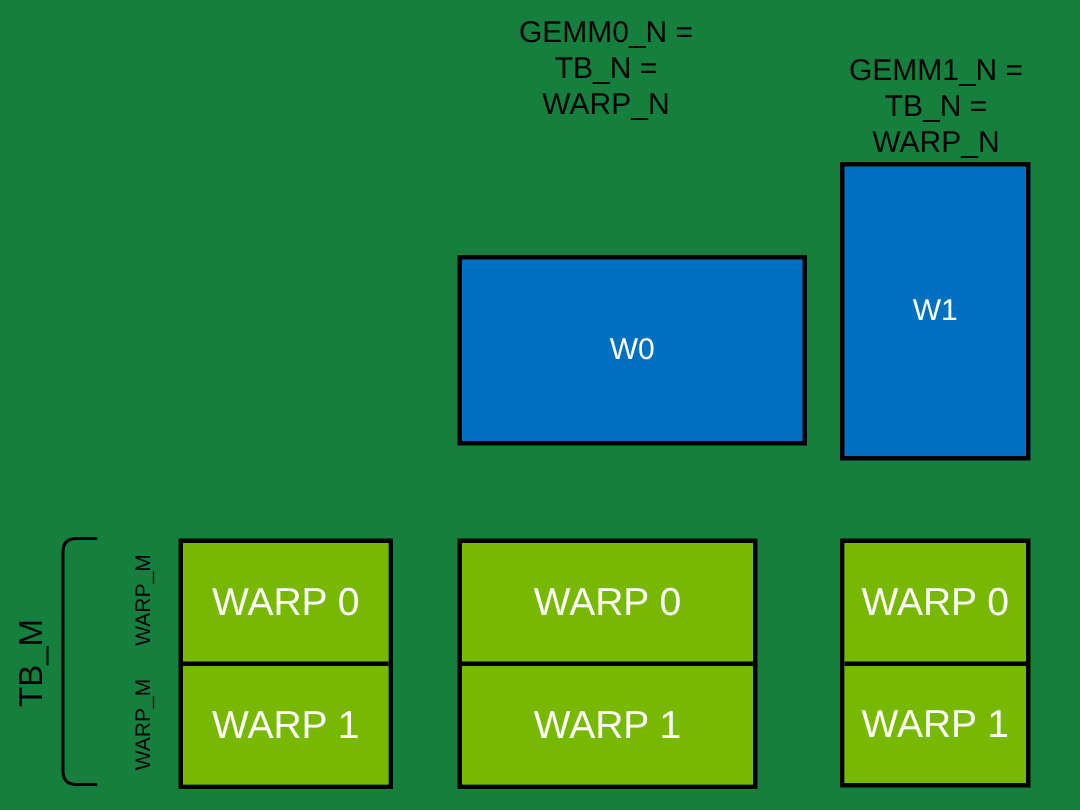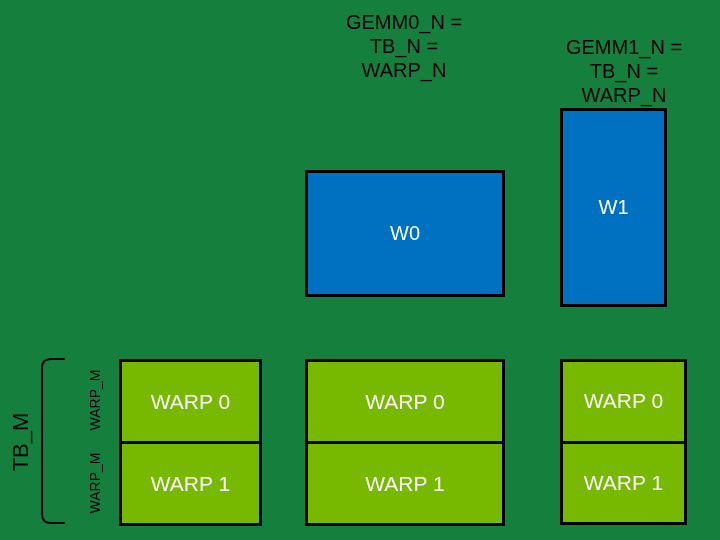--- a/index.html
+++ b/index.html
@@ -29,39 +29,39 @@
     box-sizing: border-box;
     border: 3px solid #000000;
     display: flex;
     align-items: center;
     justify-content: center;
   }
   .box .tile-label {
     color: #ffffff;
     font-size: 20px;
   }
-  .w0 { left: 305px; top: 170px; width: 200px; height: 127px; }
-  .w1 { left: 560px; top: 108px; width: 107px; height: 199px; }
+  .w0 { left: 305px; top: 170px; width: 233px; height: 127px; }
+  .w1 { left: 560px; top: 108px; width: 127px; height: 199px; }
   .wcol {
     position: absolute;
     box-sizing: border-box;
     border: 3px solid #000000;
     display: flex;
     flex-direction: column;
   }
   .wcol1 { left: 119px; top: 359px; width: 143px; height: 167px; }
   .wcol2 { left: 305px; top: 359px; width: 200px; height: 167px; }
   .wcol3 { left: 560px; top: 359px; width: 127px; height: 166px; }
   .wcell {
     flex: 1;
     display: flex;
     align-items: center;
     justify-content: center;
     color: #ffffff;
-    font-size: 21px;
+    font-size: 26px;
   }
   .wcell.top { border-bottom: 3px solid #000000; }
   .rot {
     position: absolute;
     transform: rotate(-90deg);
     text-align: center;
     color: #000000;
   }
   .tbm {
     left: -19px;

